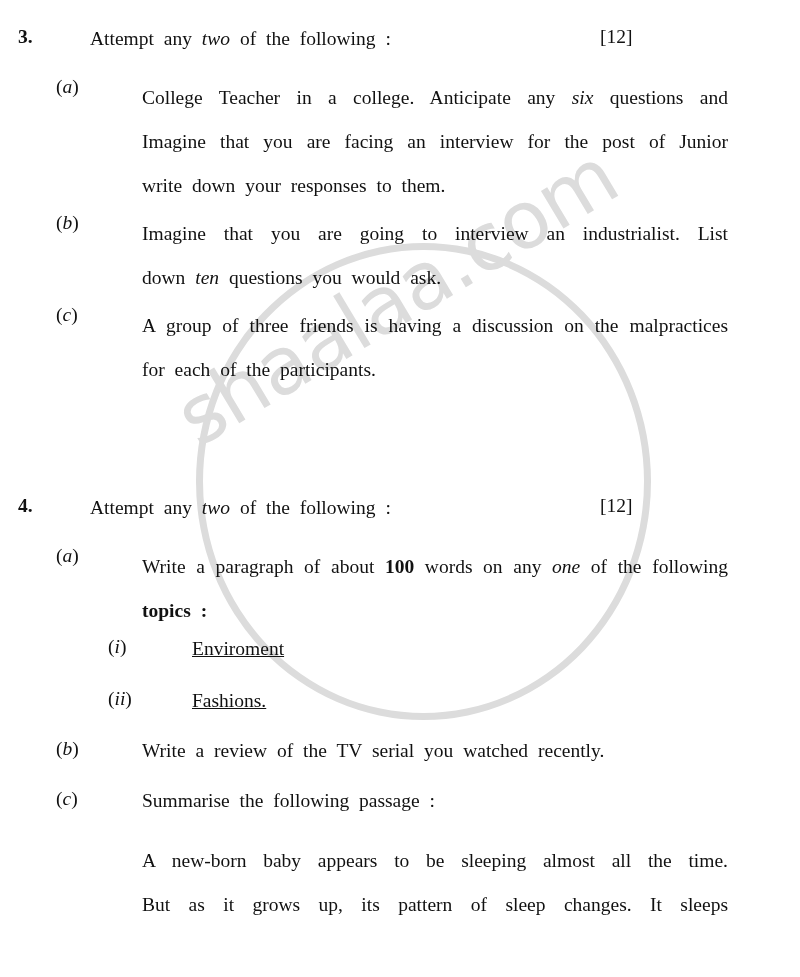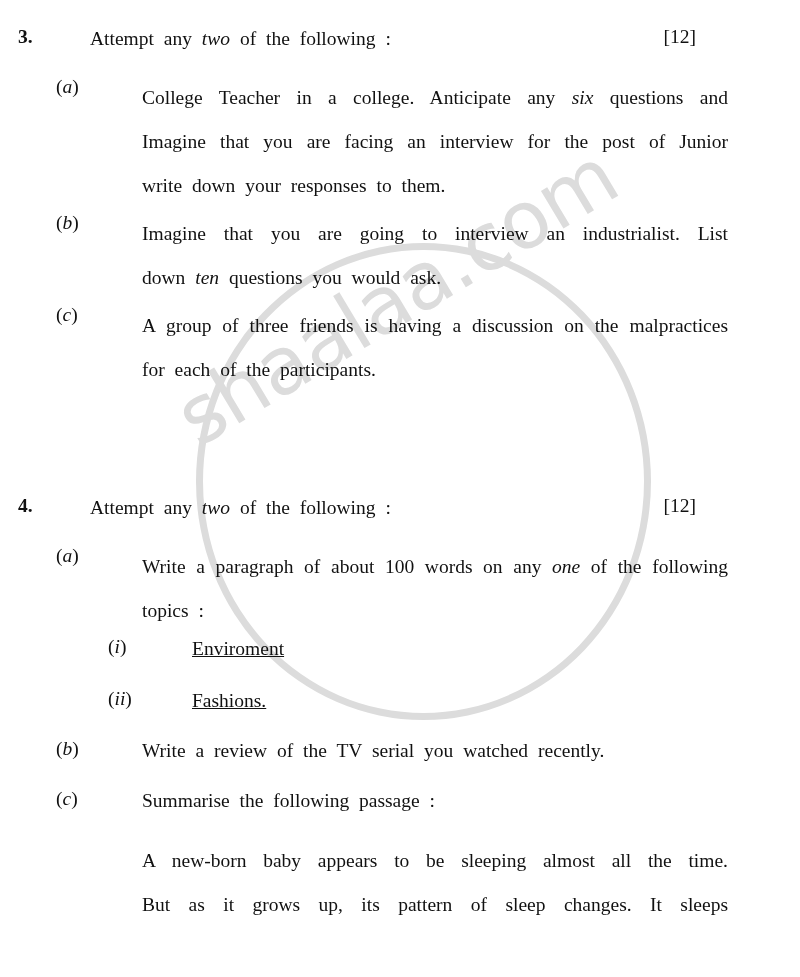--- a/index.html
+++ b/index.html
@@ -75,36 +75,35 @@
     top: 0;
     font-size: 19.5px;
     font-style: italic;
   }
   .roman .pn { font-style: normal; }
   .marks {
     position: absolute;
     left: 600px;
     top: 0;
     width: 96px;
-    text-align: right;
     font-size: 19.5px;
   }
   .body {
     position: absolute;
     font-size: 19.5px;
     line-height: 44px;
     margin-left: 32px;
   }
   .body.ind-a { left: 110px; width: 586px; }
   .body.ind-i { left: 160px; width: 536px; text-decoration: underline; }
   .body.ind-q { left: 58px;  width: 638px; }
   .just { text-align: justify; text-align-last: justify; }
   .nojust { text-align: left; }
   i { font-style: italic; }
-  b { font-weight: normal; }
+  b { font-weight: bold; }
 
   
   .spaced { word-spacing: 5px; }
   .spaced-lite { word-spacing: 2px; }
 
   
   #footer {
     position: absolute;
     left: 0;
     top: 932px;
@@ -206,21 +205,21 @@
       </span>
       <span class="marks">[12]</span>
     </div>
 
     <div class="qrow" style="top:545px;">
       <span class="alpha">
         <span class="pn">(</span><span>a</span><span class="pn">)</span>
       </span>
       <span class="body ind-a" style="top:0;">
         <span class="just" style="display:block;"><span>Write a paragraph of about </span><b>100</b><span> words on any </span><i>one</i><span> of the following</span></span>
-        <span class="nojust spaced" style="display:block;">topics :</span>
+        <span class="nojust spaced" style="display:block;font-weight:bold;">topics :</span>
       </span>
     </div>
 
     <div class="qrow" style="top:636px;">
       <span class="roman">
         <span class="pn">(</span><span>i</span><span class="pn">)</span>
       </span>
       <span class="body ind-i nojust" style="top:0;line-height:26px;">Enviroment</span>
     </div>
 

